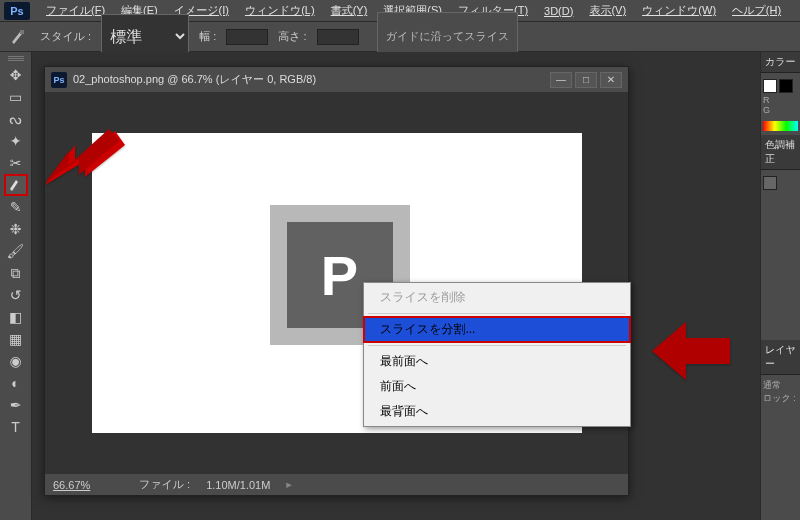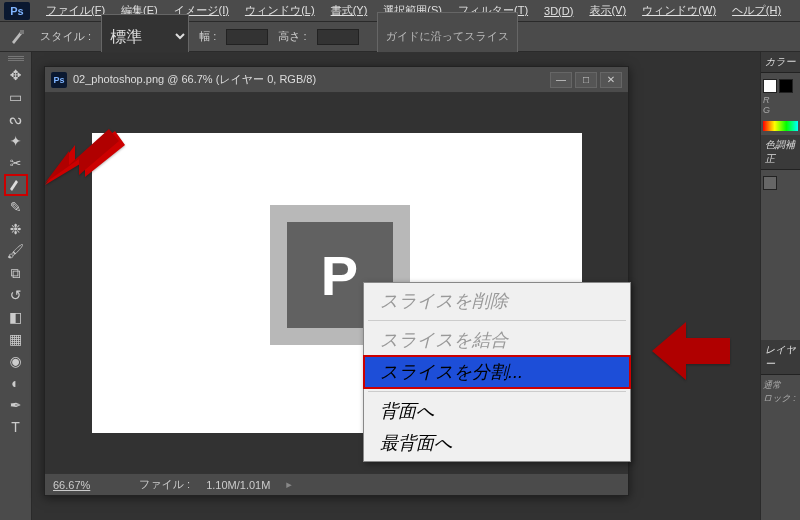--- a/index.html
+++ b/index.html
@@ -23,28 +23,28 @@
 .doc-titlebar { height:26px; background:#4b4b4b; display:flex; align-items:center; padding:0 6px; border-bottom:1px solid #333; }
 .doc-titlebar .psico { width:16px; height:16px; background:#0a1830; color:#7fb4ff; font-size:9px; font-weight:bold; display:flex; align-items:center; justify-content:center; border-radius:2px; margin-right:6px; }
 .doc-titlebar .title { flex:1; color:#ddd; font-size:11px; }
 .doc-titlebar .winbtn { width:22px; height:16px; background:#555; border:1px solid #666; margin-left:3px; color:#ccc; font-size:10px; display:flex; align-items:center; justify-content:center; }
 .canvas-zone { position:absolute; top:26px; left:0; right:0; bottom:22px; background:#323232; display:flex; align-items:center; justify-content:center; overflow:hidden;}
 .canvas { width:490px; height:300px; background:#fff; position:relative; }
 .ps-mark { position:absolute; top:72px; left:178px; width:140px; height:140px; background:#b8b8b8; display:flex; align-items:center; justify-content:center;}
 .ps-mark-inner { width:106px; height:106px; background:#616161; display:flex; align-items:center; justify-content:center; color:#fff; font-size:56px; font-weight:bold; font-family:Arial,sans-serif;}
 .statusbar { position:absolute; bottom:0; left:0; right:0; height:22px; background:#4b4b4b; border-top:1px solid #333; display:flex; align-items:center; padding:0 8px; gap:16px; color:#ccc; font-size:11px;}
 .statusbar .zoom { width:70px;text-decoration:underline; }
-.panels { width:40px; background:#4b4b4b; border-left:1px solid #2a2a2a;font-style:italic; }
+.panels { width:40px; background:#4b4b4b; border-left:1px solid #2a2a2a; }
 .panel-tab { background:#3a3a3a; color:#ddd; font-size:10px; padding:3px 4px; border-bottom:1px solid #222; }
 .panel-body { padding:4px 2px; font-size:9px; color:#aaa; }
 .swatches { display:flex; gap:2px; margin:2px 0;}
 .sw { width:14px; height:14px; border:1px solid #222;}
 .gradbar { height:10px; background:linear-gradient(90deg,#ff0000,#ffff00,#00ff00,#00ffff); margin-top:6px;}
 .context-menu { position:absolute; left:363px; top:282px; width:268px; background:#f0f0f0; border:1px solid #888; box-shadow:2px 2px 6px rgba(0,0,0,.4); z-index:50; padding:2px 0;}
-.ctx-item { padding:4px 16px; color:#000; font-size:18px; cursor:default;font-style:italic; }
+.ctx-item { padding:4px 16px; color:#000; font-size:12px; cursor:default; }
 .ctx-item.disabled { color:#999; }
 .ctx-item.hover { background:#1d4ed8; }
 .ctx-item.boxed { outline:2px solid #c00; outline-offset:-1px; }
 .ctx-sep { height:1px; background:#ccc; margin:3px 4px; }
 .arrow { position:absolute; width:0; height:0; z-index:60; }
 .arrow.left { left:45px; top:105px; }
 .arrow.right { left:652px; top:316px; }
 .arrow svg { filter:drop-shadow(0 1px 1px rgba(0,0,0,.3)); }
 </style>
 </head>
@@ -154,24 +154,24 @@
     <div class="panel-body">
       <div>通常</div>
       <div>ロック :</div>
     </div>
   </div>
 </div>
 
 <div class="context-menu">
   <div class="ctx-item disabled">スライスを削除</div>
   <div class="ctx-sep"></div>
-  <div class="ctx-item disabled">スライスを結合</div>
   <div class="ctx-item hover boxed">スライスを分割...</div>
   <div class="ctx-sep"></div>
-  <div class="ctx-item">背面へ</div>
+  <div class="ctx-item">最前面へ</div>
+  <div class="ctx-item">前面へ</div>
   <div class="ctx-item">最背面へ</div>
 </div>
 
 <div class="arrow left">
   <svg width="80" height="80">
       <polygon points="0,80 30,40 30,56 70,26 80,40 40,72 40,56" fill="#c00" transform="rotate(0)"></polygon>
   <polygon points="0,78 24,46 24,60 64,24 74,36 34,70 34,54" fill="#b00000"></polygon>
     </svg>
 </div>
 <div class="arrow right">

